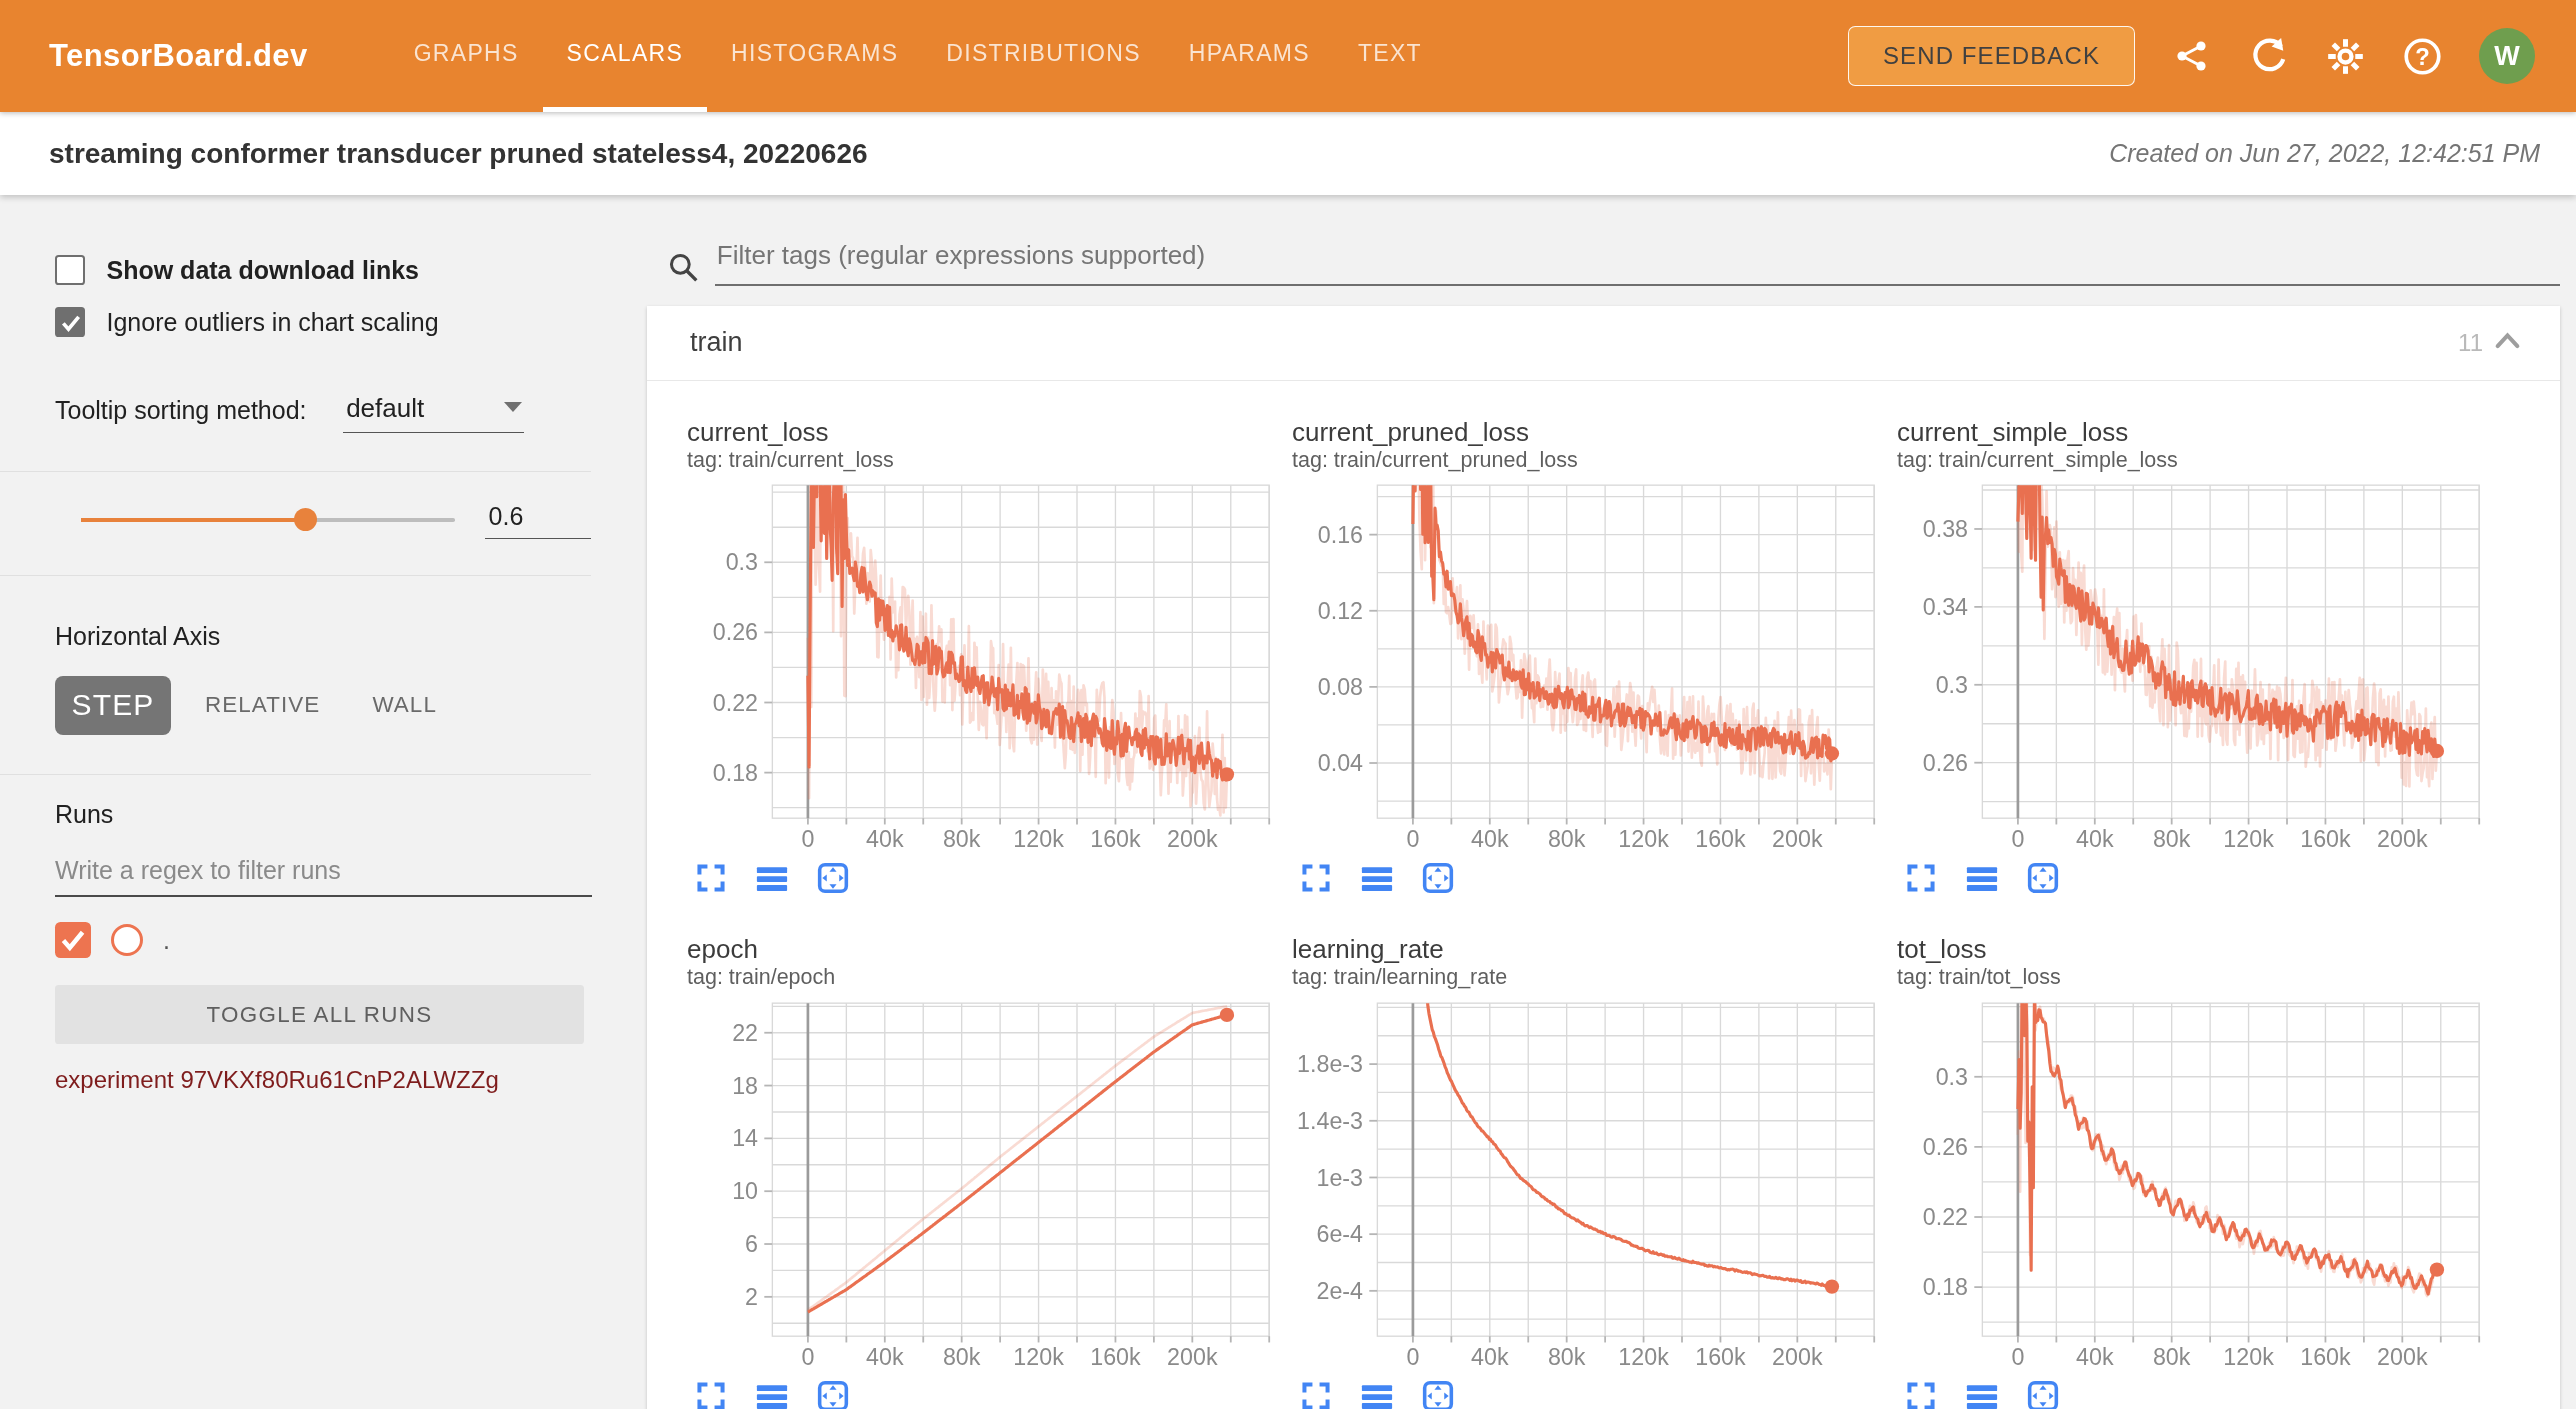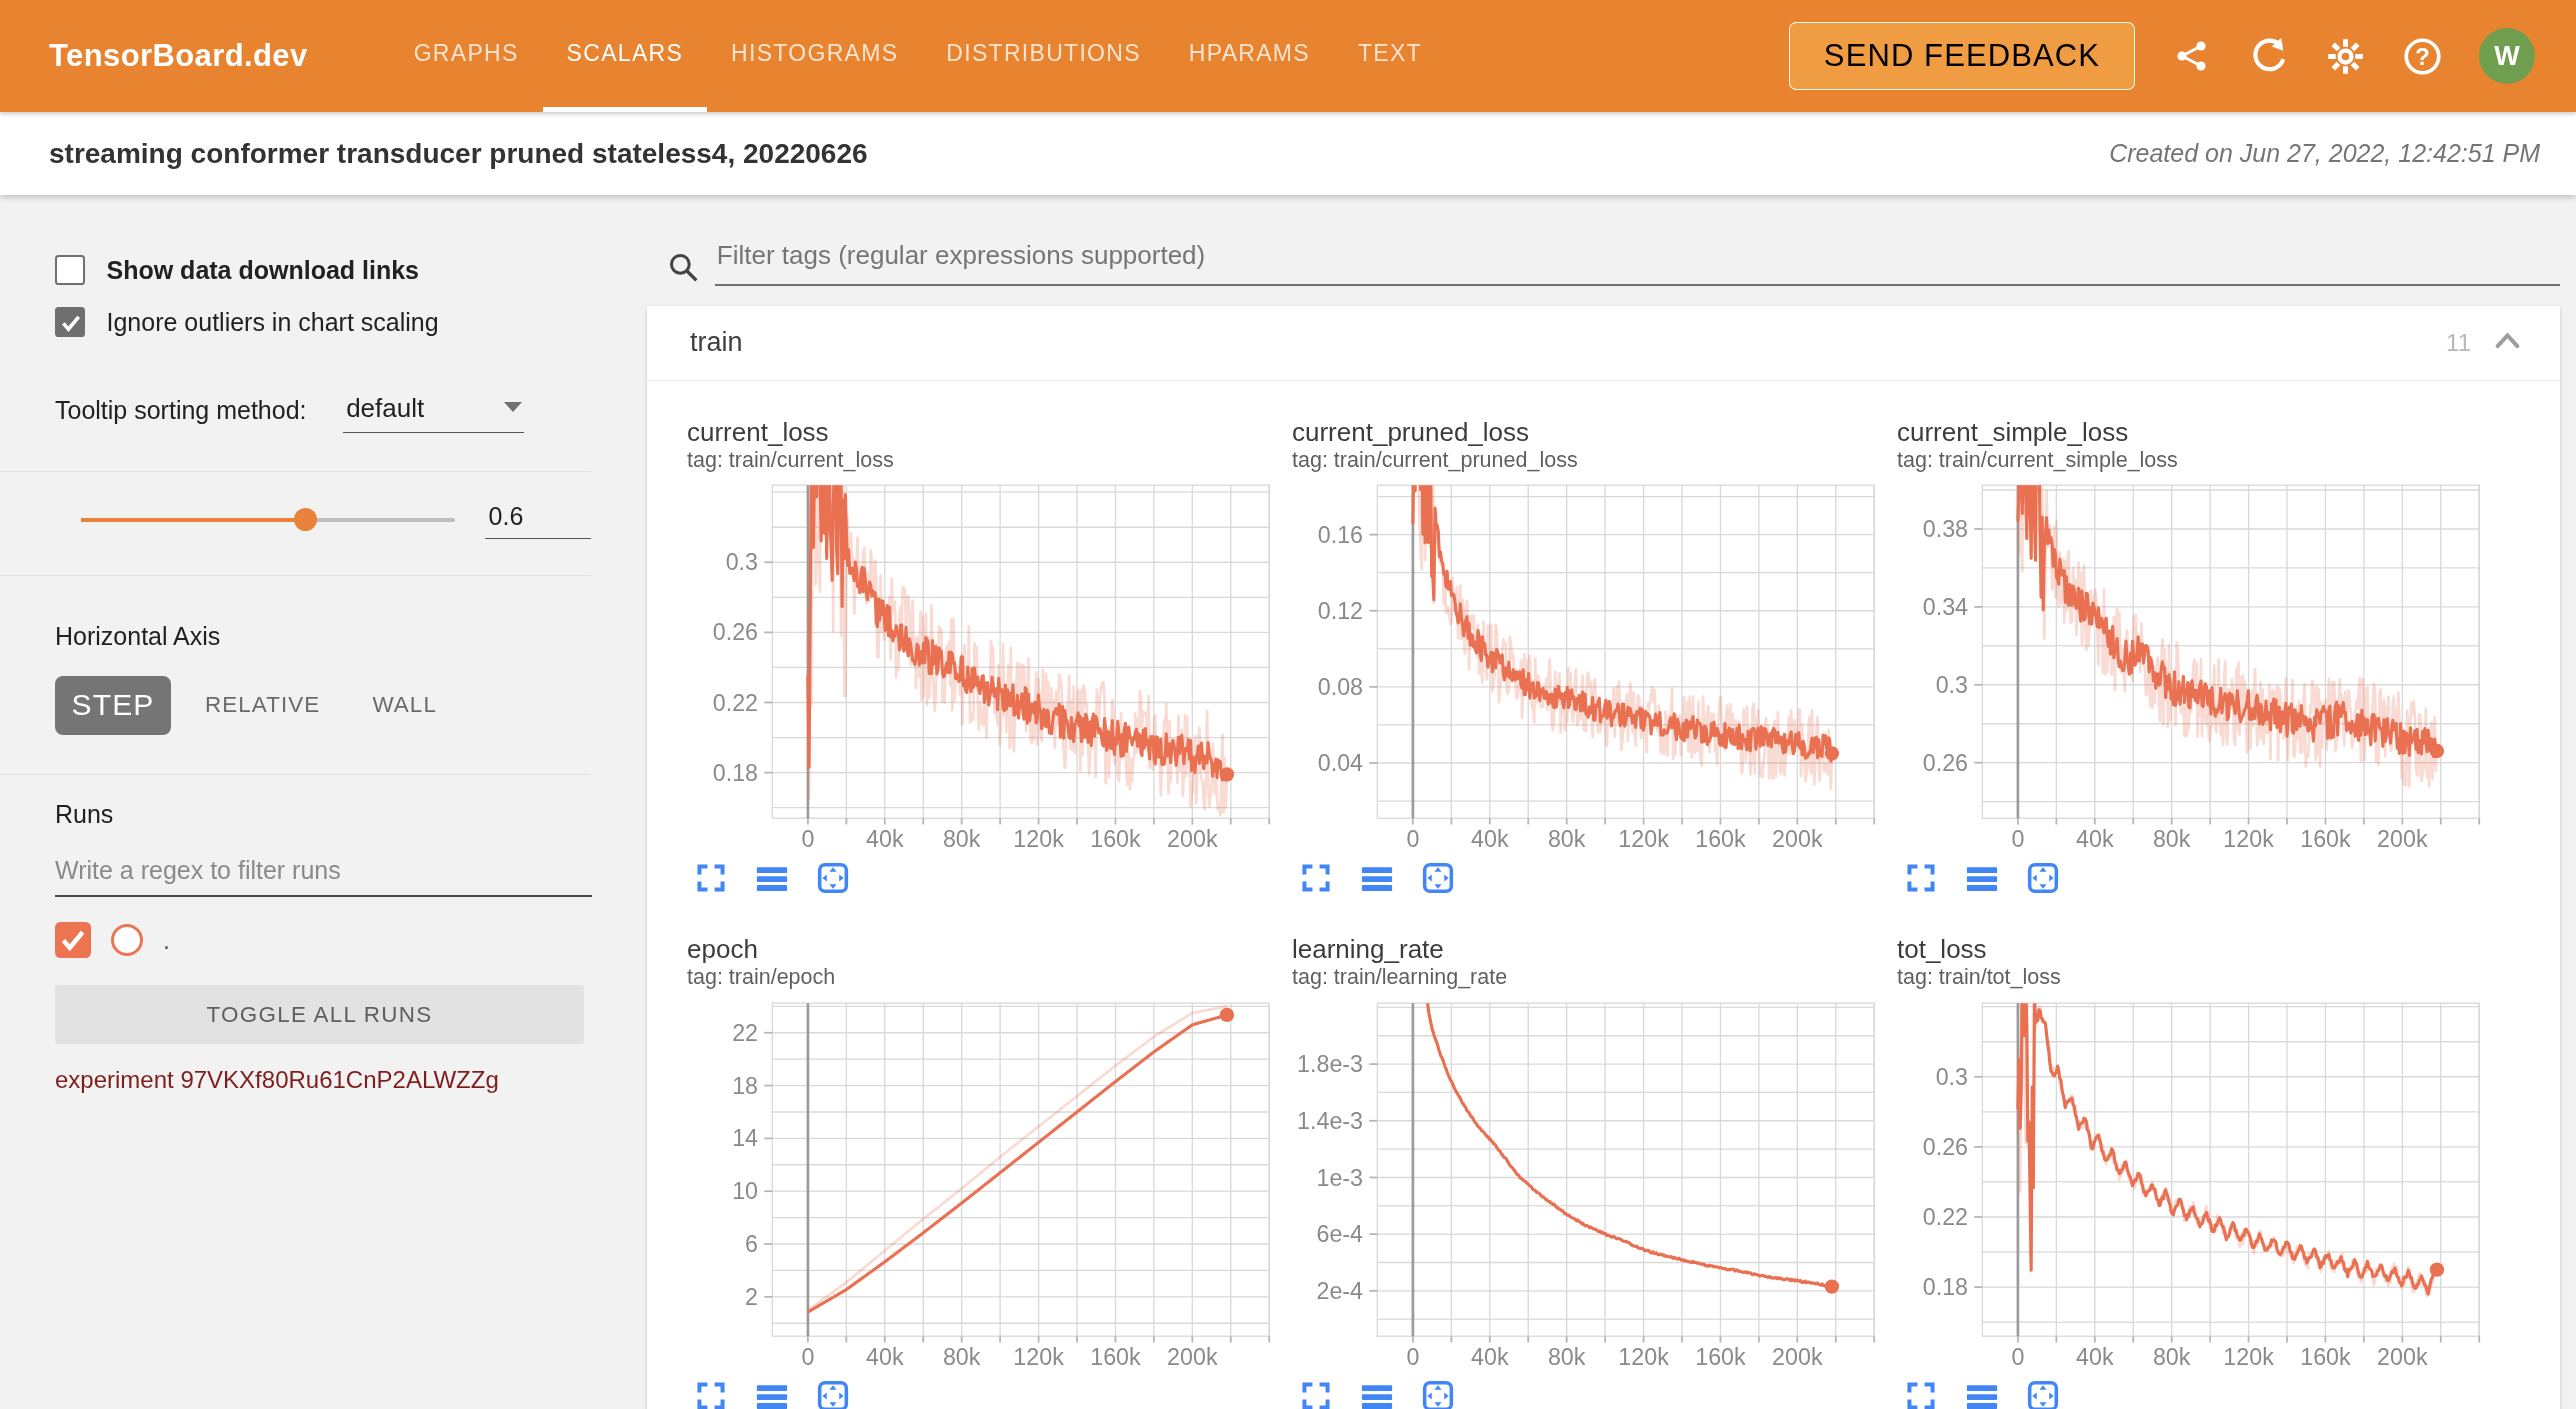--- a/index.html
+++ b/index.html
@@ -18,21 +18,21 @@
   .tabs { display:flex; margin-left:82px; }
   .tab {
     display:flex; align-items:center; padding:0 24px; cursor:pointer;
     color:rgba(255,255,255,.78); font-size:23px; letter-spacing:1.3px;
     border-bottom:5.4px solid transparent;
   }
   .tab.active { color:#fff; border-bottom-color:#fff; }
   .topbar-right { margin-left:auto; display:flex; align-items:center; gap:36px; margin-right:41px; }
   .feedback-btn {
     border:1.8px solid rgba(255,255,255,.92); border-radius:7.2px; background:#f09c43;
-    color:#000000; font-size:31px; letter-spacing:1.1px; padding:15px 34px; cursor:pointer;
+    color:#404040; font-size:24px; letter-spacing:1.1px; padding:15px 34px; cursor:pointer;
     font-family:"Liberation Sans", sans-serif;
   }
   .icon-btn { width:41px; height:41px; display:flex; align-items:center; justify-content:center; cursor:pointer; }
   .avatar {
     width:56px; height:56px; border-radius:50%; background:#6f9e4e; color:#fff;
     font-size:27px; font-weight:700; display:flex; align-items:center; justify-content:center; cursor:pointer;
   }
   
   .titlebar {
     position:absolute; top:112px; left:0; width:100%; height:83px; background:#fff;
@@ -84,21 +84,21 @@
   .filter-row { display:flex; align-items:flex-end; margin-top:45px; padding-left:20px; }
   .filter-input {
     flex:1; margin-left:16px; margin-right:16px; background:transparent; border:none;
     border-bottom:2.7px solid #6f6f6f; font-size:26px; color:#212121; padding:0 0 12.5px 1.8px;
     font-family:"Liberation Sans", sans-serif;
   }
   .filter-input::placeholder { color:#757575; }
   .card { margin:20px 16px 0 0; background:#fff; box-shadow:0 0.9px 3.6px rgba(0,0,0,.20); min-height:1120px; }
   .card-header { height:75px; display:flex; align-items:center; padding:0 39px 0 43px; border-bottom:1.8px solid #e8e8e8; cursor:pointer; }
   .group-name { font-size:27px; color:#3f3f3f; }
-  .group-right { margin-left:auto; display:flex; align-items:center; gap:23px; }
+  .group-right { margin-left:auto; display:flex; align-items:center; gap:11px; }
   .group-count { font-size:24px; color:#b9b9b9; }
   .charts { display:flex; flex-wrap:wrap; padding:36px 0 0 40px; column-gap:18px; }
   .chart-card { width:587px; margin-bottom:39px; }
   .c-title { font-size:26px; color:#3c3c3c; line-height:30px; }
   .c-tag { font-size:21.5px; color:#5f5f5f; line-height:27px; }
   .c-svg { display:block; margin-top:4.5px; }
   .c-icons { display:flex; gap:27px; padding-left:7.2px; margin-top:7.2px; }
   .c-icons .icon-btn { width:34px; height:34px; }
   text.axis-label { font-family:"Liberation Sans", sans-serif; font-size:26px; fill:#8a8a8a; }
 </style>

